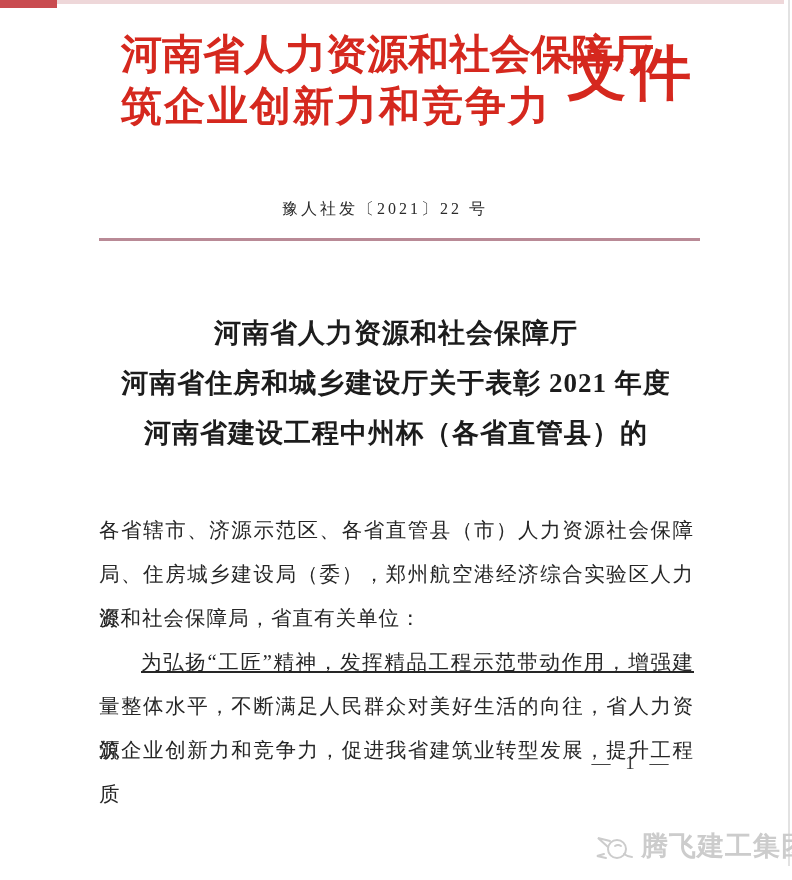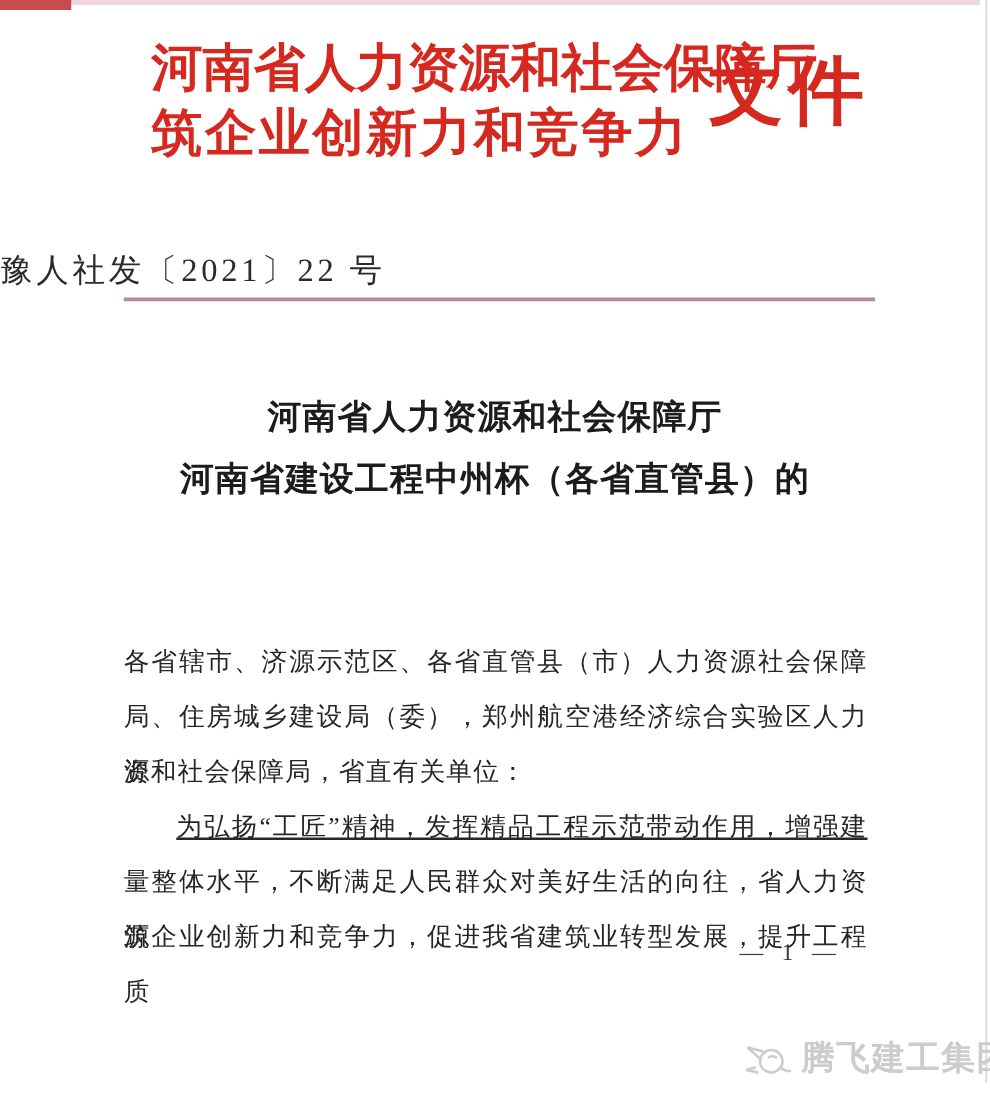--- a/index.html
+++ b/index.html
@@ -59,21 +59,22 @@
     font-weight: 700;
     color: #d5281e;
     letter-spacing: 4px;
   }
 
   
   .doc-number {
     position: absolute;
     left: 0; top: 199px;
     width: 770px;
-    font-size: 26px;
+    text-align: center;
+    font-size: 16px;
     letter-spacing: 3px;
     color: #2b2b2b;
   }
 
   .red-rule {
     position: absolute;
     left: 99px; top: 238px;
     width: 601px; height: 3px;
     background: #b98a96;
   }
@@ -164,20 +165,21 @@
     <div class="org-line">筑企业创新力和竞争力</div>
   </div>
   <div class="doc-label">文件</div>
 
   <div class="doc-number">豫人社发〔2021〕22 号</div>
 
   <div class="red-rule"></div>
 
   <div class="doc-title">
     <div class="title-line">河南省人力资源和社会保障厅</div>
+    <div class="title-line">河南省住房和城乡建设厅关于表彰 2021 年度</div>
     <div class="title-line">河南省建设工程中州杯（各省直管县）的</div>
   </div>
 
   <div class="body-text">
     <div class="body-line j">各省辖市、济源示范区、各省直管县（市）人力资源社会保障</div>
     <div class="body-line j">局、住房城乡建设局（委），郑州航空港经济综合实验区人力资</div>
     <div class="body-line">源和社会保障局，省直有关单位：</div>
     <div class="body-line j ind">为弘扬“工匠”精神，发挥精品工程示范带动作用，增强建</div>
     <div class="body-line j">量整体水平，不断满足人民群众对美好生活的向往，省人力资源</div>
     <div class="body-line j">筑企业创新力和竞争力，促进我省建筑业转型发展，提升工程质</div>

